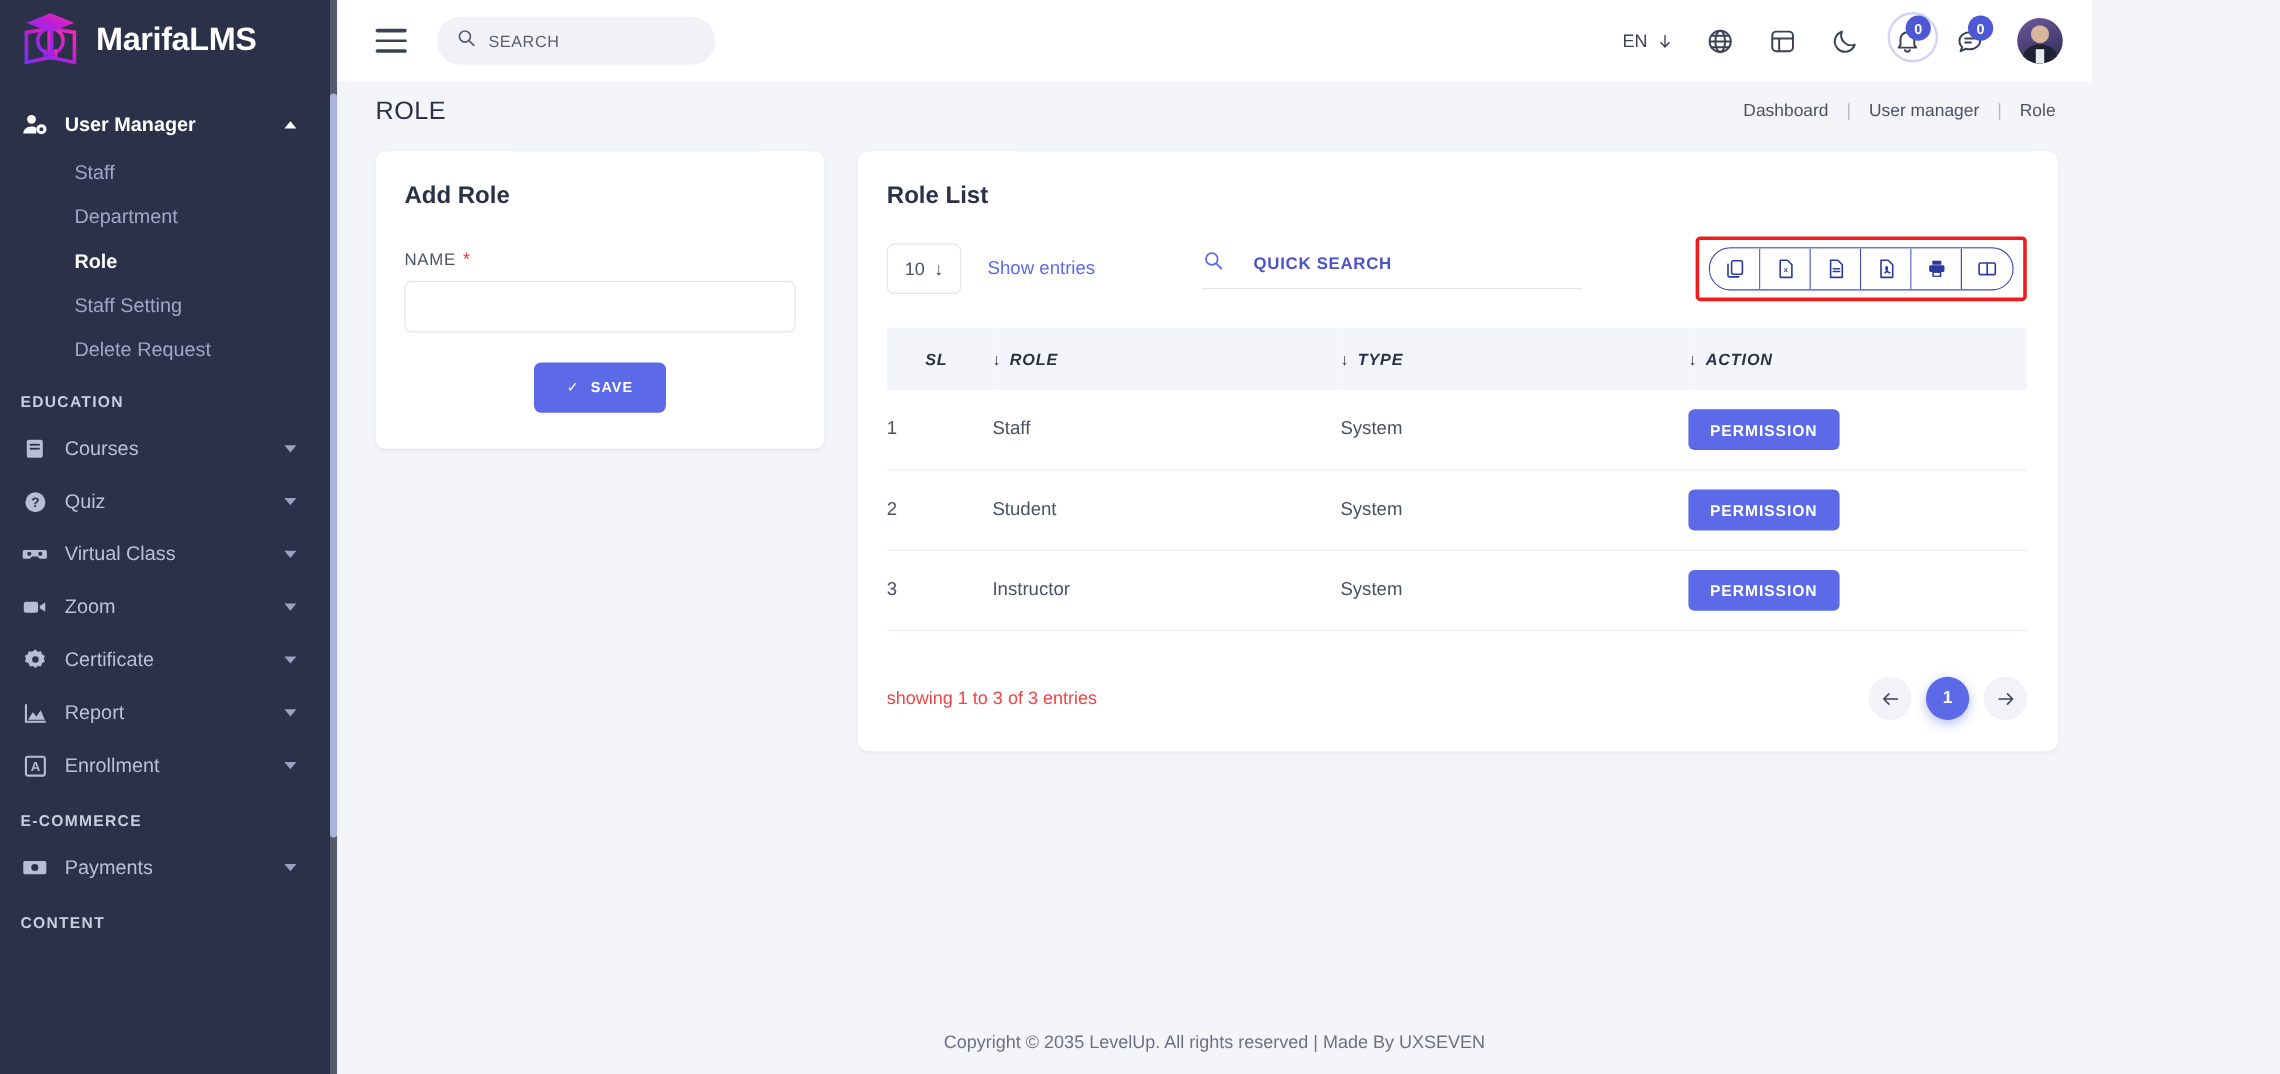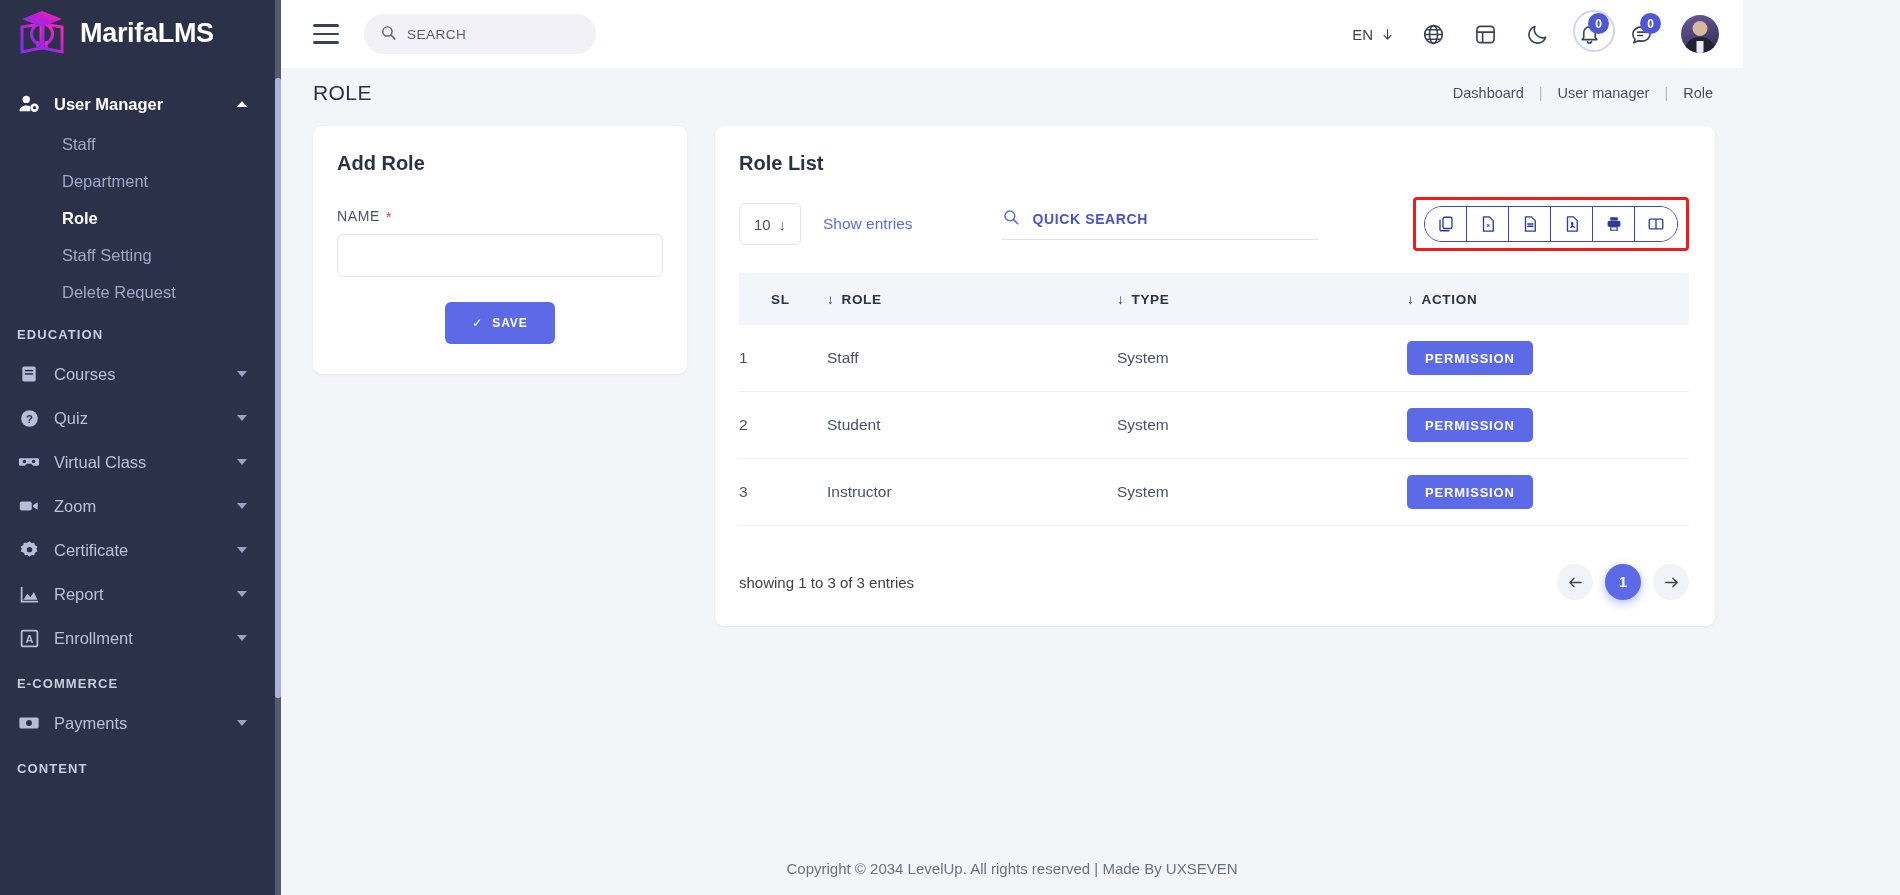--- a/index.html
+++ b/index.html
@@ -218,21 +218,21 @@
     border-radius: 6px; display: flex; align-items: center;
     justify-content: center; gap: 8px; cursor: pointer;
     color: #4b5164; font-size: 15px; flex: 0 0 62px;
   }
   .show-entries {
     margin-left: 22px; color: #5c6ae8; font-size: 15.5px; cursor: pointer;
   }
   .quick-search {
     margin-left: 89px; width: 316px; flex: 0 0 316px;
     border-bottom: 1px solid #dfe1ec;
-    display: flex; align-items: center; gap: 13px;
+    display: flex; align-items: center; gap: 25px;
     padding: 0 0 9px 0; cursor: text; color: #5c6ae8;
   }
   .quick-search .qs-text {
     color: #4952c9; font-size: 14px; font-weight: 600; letter-spacing: .6px;
   }
   .export-wrap {
     margin-left: auto; border: 3px solid #f01b1b;
     border-radius: 4px; padding: 6px 8px;
   }
   .export-group {
@@ -249,41 +249,41 @@
   
   table.role-table {
     width: 100%; border-collapse: collapse; margin-top: 22px;
   }
   table.role-table thead th {
     background: #f3f5fa; color: #2b3148;
     font-size: 13.5px; font-weight: 600; letter-spacing: .7px;
     text-align: left; padding: 16px 0 16px 0; height: 52px;
   }
   table.role-table thead th .sortwrap {
-    display: inline-flex; align-items: center; gap: 7px;
+    display: inline-flex; align-items: center; gap: 7px; font-style: italic;
   }
   th.c-sl { width: 88px; padding-left: 32px !important; }
   th.c-role { width: 290px; }
   th.c-type { width: 290px; }
   td.c-sl { padding-left: 32px; }
   table.role-table tbody td {
     border-bottom: 1px solid #eceef5;
     color: #4b5164; font-size: 15.5px;
     padding: 16px 0; height: 56px; vertical-align: middle;
   }
   .btn-permission {
     background: #5c6ae8; color: #fff; border: none;
     border-radius: 5px; height: 34px; padding: 0 18px;
     font-size: 13px; font-weight: 700; letter-spacing: .8px;
     cursor: pointer; font-family: "Liberation Sans", sans-serif;
   }
   .table-foot {
     display: flex; align-items: center; margin-top: 38px;
   }
-  .entries-info { color: #404040; font-size: 15px; }
+  .entries-info { color: #ef4444; font-size: 15px; }
   .pager { margin-left: auto; display: flex; align-items: center; gap: 12px; }
   .pg-btn {
     width: 36px; height: 36px; border-radius: 50%;
     background: #f2f3f9; color: #3b4254;
     display: flex; align-items: center; justify-content: center;
     cursor: pointer; font-size: 16px;
   }
   .pg-num {
     width: 36px; height: 36px; border-radius: 50%;
     background: #5c6ae8; color: #fff; font-size: 14.5px; font-weight: 600;
@@ -680,16 +680,16 @@
               <svg viewBox="0 0 24 24" width="17" height="17" fill="none" stroke="#3b4254" stroke-width="1.8">
                 <path d="M4 12h16M14 6l6 6-6 6" stroke-linecap="round" stroke-linejoin="round"></path>
               </svg>
             </div>
           </div>
         </div>
       </section>
     </div>
 
     <footer class="footer">
-      <span>Copyright © 2034 LevelUp. All rights reserved | Made By UXSEVEN</span>
+      <span>Copyright © 2035 LevelUp. All rights reserved | Made By UXSEVEN</span>
     </footer>
   </div>
 </div>
 
 </body></html>

